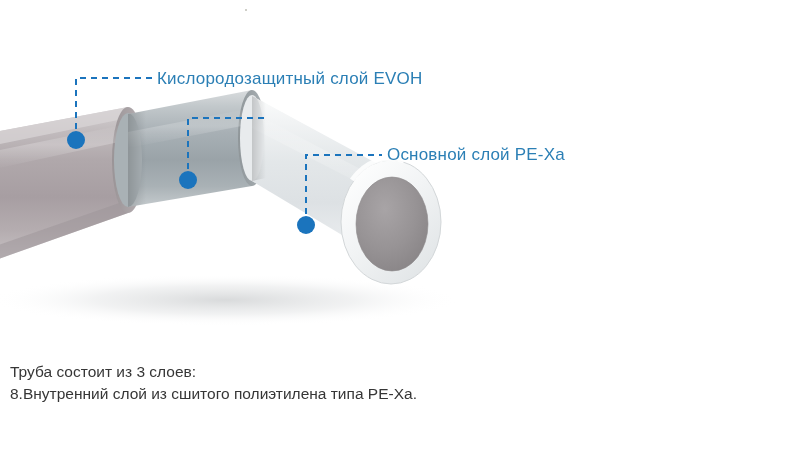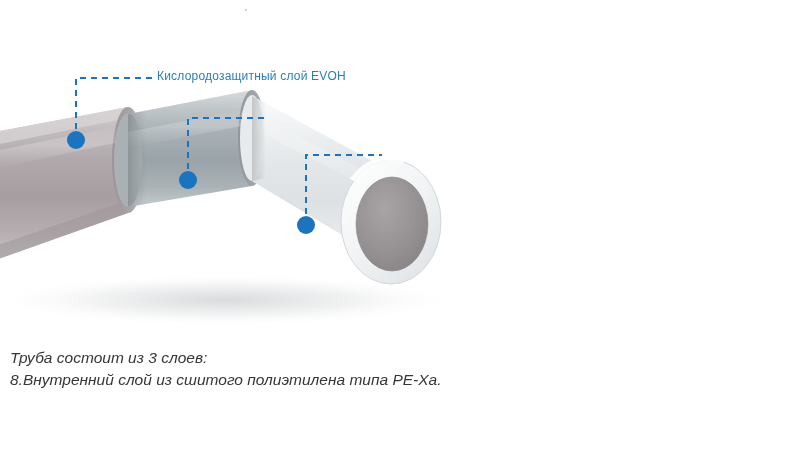--- a/index.html
+++ b/index.html
@@ -16,39 +16,38 @@
   
   #figure{position:absolute;left:0;top:0;width:809px;height:333px;overflow:hidden;}
 
   #pipe-svg{position:absolute;left:0;top:0;}
 
   
   .callout-label{
     position:absolute;
     color:#2b7fb5;
     font-family:"Liberation Sans", sans-serif;
-    font-size:12px;
+    font-size:17px;
     letter-spacing:0.2px;
     white-space:nowrap;
     line-height:1;
   }
   #label-evoh{left:157px;top:70px;}
   #label-adhesive{left:269px;top:110px;}
   #label-pexa{left:387px;top:146px;}
 
   
   #body-text{
     position:absolute;
-    left:10px;top:347px;
+    left:10px;top:361px;
     width:795px;
     color:#363636;
     font-family:"Liberation Sans", sans-serif;
     font-size:15.5px;
     line-height:22px;
-    font-style:italic;
   }
   #body-text .line{display:block;white-space:normal;}
   #body-text .intro{margin-bottom:0;}
 
   .speck{position:absolute;left:245px;top:9px;width:2px;height:2px;background:#cfcfc8;}
 </style>
 </head>
 <body>
 
 <div id="stage">
@@ -168,20 +167,21 @@
       <g fill="#1b74bd">
         <circle cx="76" cy="140" r="9"></circle>
         <circle cx="188" cy="180" r="9"></circle>
         <circle cx="306" cy="225" r="9"></circle>
       </g>
     </svg>
 
     <div class="callout-label" id="label-evoh">Кислородозащитный слой EVOH</div>
 
 
+    <div class="callout-label" id="label-pexa">Основной слой PE-Xa</div>
   </div>
 
   <div id="body-text">
     <span class="line intro">Труба состоит из 3 слоев:</span>
     <span class="line">8.Внутренний слой из сшитого полиэтилена типа PE-Xa.</span>
   </div>
 
 </div>
 
 </body></html>

